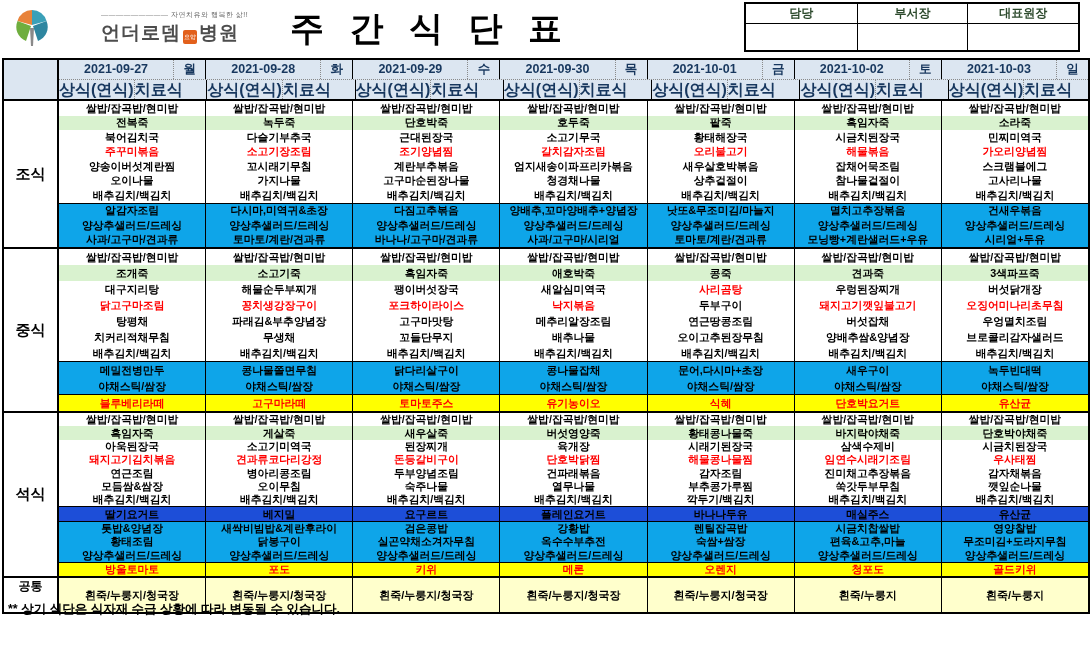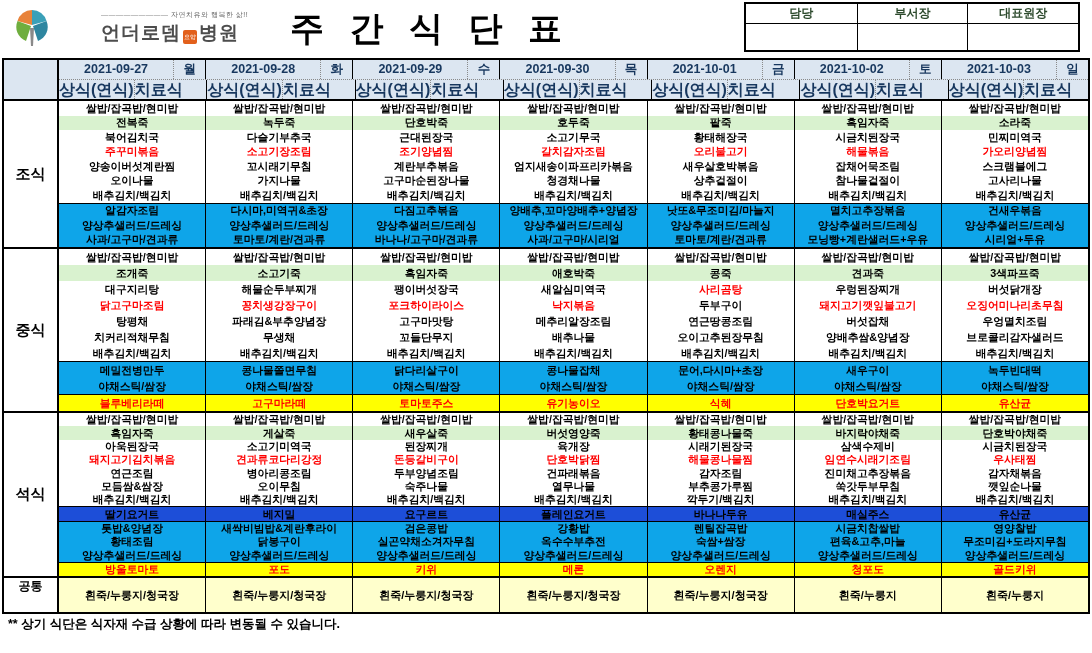--- a/index.html
+++ b/index.html
@@ -56,21 +56,21 @@
   .mrow.g { background: #d9f2cf; }
   .mrow.y { background: #0ea5e9; }
   .mrow.Y { background: #ffff00; color: #ff0000; }
   .mrow.p { background: #1d4ed8; }
   .mrow.r { color: #ff0000; }
   .sec-breakfast .mrow:nth-child(8) { border-top: 1px solid #000; }
   .sec-lunch .mrow:nth-child(8), .sec-lunch .mrow:nth-child(10) { border-top: 1px solid #000; }
   .sec-dinner .mrow:nth-child(8), .sec-dinner .mrow:nth-child(9), .sec-dinner .mrow:nth-child(12) { border-top: 1px solid #000; }
   .sec-common .mrow { background: #ffffcc; font-size: 11px; }
 
-  .footnote { position: absolute; left: 8px; top: 616px; font-size: 12.5px; font-weight: bold; color: #000; }
+  .footnote { position: absolute; left: 8px; top: 601px; font-size: 12.5px; font-weight: bold; color: #000; }
 </style>
 </head>
 <body>
 
 <div class="topbar">
   <div class="logo">
     <svg class="logo-mark" viewBox="0 0 40 40">
       <path d="M20 2 A15 15 0 0 1 34.5 13 L20 17 Z" fill="#3aa0b8"></path>
       <path d="M20 2 A15 15 0 0 0 5.5 13 L20 17 Z" fill="#e8833a"></path>
       <path d="M5.5 13 A15 15 0 0 0 14 33 L19 18 Z" fill="#6fae3e"></path>

